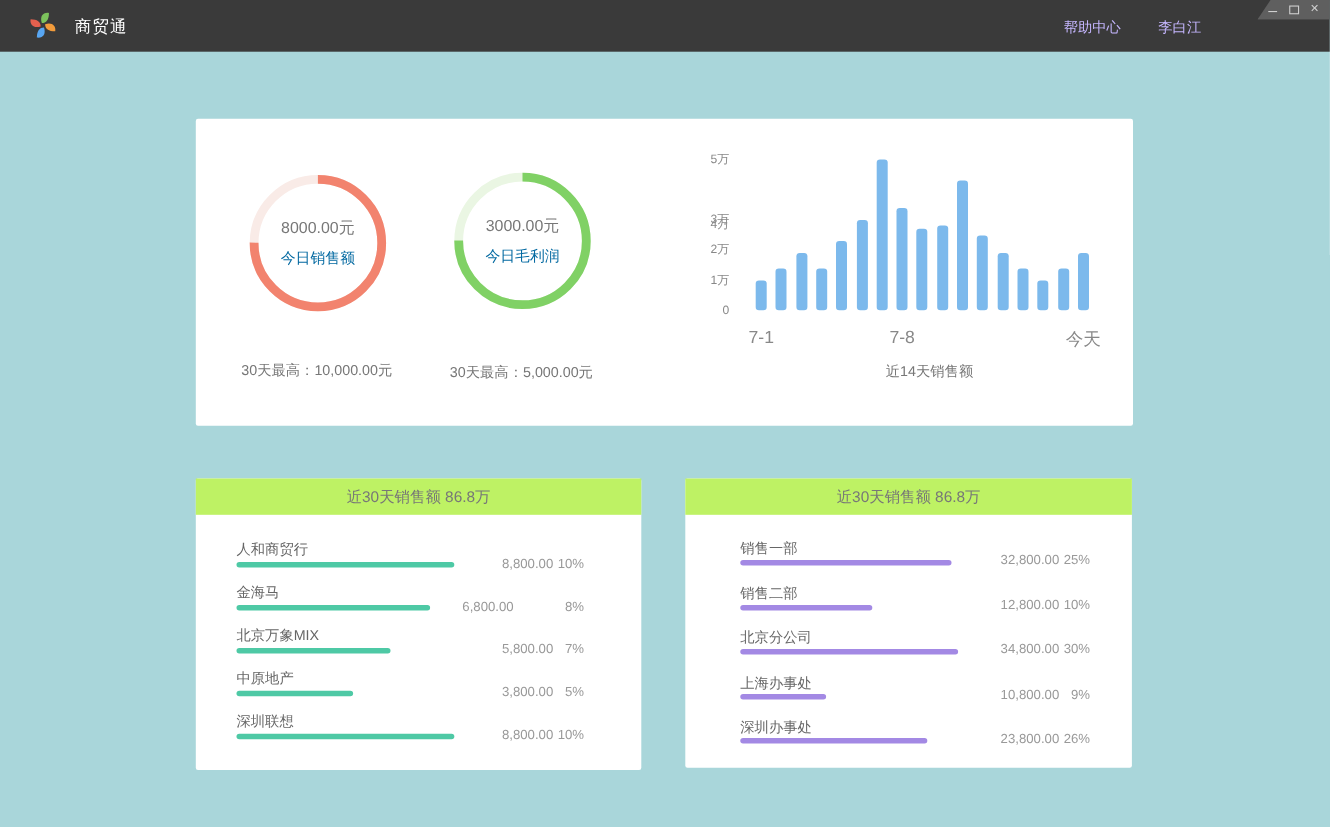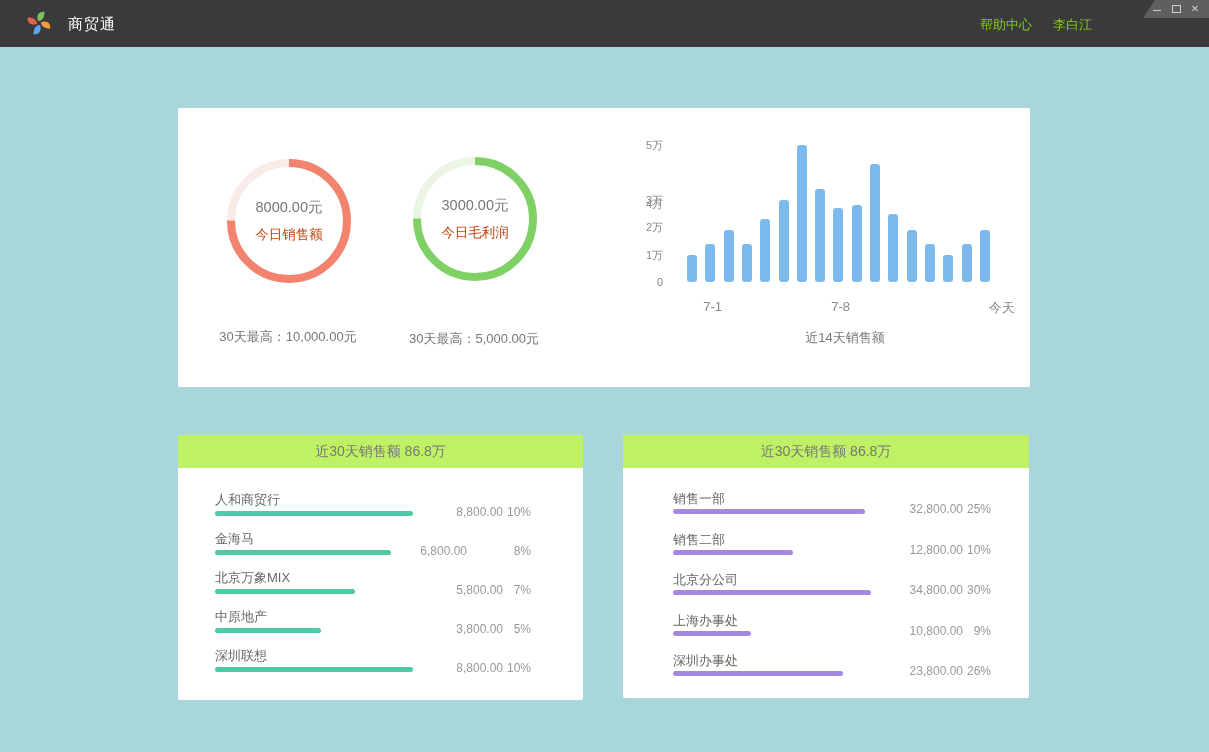--- a/index.html
+++ b/index.html
@@ -4,21 +4,21 @@
 <style>
   html,body{margin:0;padding:0;}
   .screen{position:relative;width:1209px;height:752px;overflow:hidden;
     background:#a9d6da;font-family:"Liberation Sans",sans-serif;
     -webkit-font-smoothing:antialiased;}
 
   
   .titlebar{position:absolute;left:0;top:0;width:1209px;height:47px;background:#3a3a3a;}
   .app-logo{position:absolute;left:25px;top:9px;width:28px;height:28px;}
   .app-title{position:absolute;left:68px;top:15px;font-size:15px;color:#ffffff;letter-spacing:1px;}
-  .tb-menu{position:absolute;right:117px;top:16px;display:flex;gap:21px;font-size:13px;color:#84cc16;}
+  .tb-menu{position:absolute;right:117px;top:16px;display:flex;gap:34px;font-size:13px;color:#c4b5fd;}
   .tb-menu-item{cursor:pointer;white-space:nowrap;}
   .win-chip{position:absolute;right:0;top:0;width:66px;height:18px;background:#5f5f5f;
     clip-path:polygon(12px 0,100% 0,100% 100%,0 100%);
     display:flex;align-items:center;justify-content:flex-end;gap:9px;padding-right:9px;box-sizing:border-box;}
   .wc{position:relative;width:10px;height:10px;cursor:pointer;}
   .wc-min::after{content:"";position:absolute;left:1px;top:6px;width:8px;height:0;border-bottom:1px solid #cfcfcf;}
   .wc-max::after{content:"";position:absolute;left:1px;top:1px;width:7px;height:6px;border:1px solid #cfcfcf;}
   .wc-close{color:#cfcfcf;font-size:10px;line-height:10px;text-align:center;}
 
   
@@ -27,28 +27,28 @@
   #customer-card{left:178px;top:435px;width:405px;height:265px;}
   #department-card{left:623px;top:435px;width:406px;height:263px;}
   .card-header{height:33px;background:#bef264;display:flex;align-items:center;justify-content:center;
     font-size:14px;color:#777;}
 
   
   .donut-svg{position:absolute;}
   .donut-center{position:absolute;width:130px;height:130px;display:flex;flex-direction:column;
     align-items:center;justify-content:center;gap:9px;}
   .donut-value{font-size:14.5px;color:#777;}
-  .donut-label{font-size:13.5px;color:#c2410c;text-align:right;}
+  .donut-label{font-size:13.5px;color:#0369a1;text-align:right;}
   .donut-footnote{position:absolute;width:200px;text-align:center;font-size:13px;color:#777;}
 
   
   .ytick{position:absolute;left:435px;width:50px;text-align:right;font-size:11px;color:#888;line-height:12px;}
   #bars14{position:absolute;left:509px;top:37px;width:320px;height:137px;}
   .vbar{position:absolute;bottom:0;width:10px;border-radius:3px;}
-  .xtick{position:absolute;top:191px;width:60px;text-align:right;font-size:13px;color:#888;}
+  .xtick{position:absolute;top:191px;width:60px;text-align:center;font-size:16px;color:#888;}
   .chart-title{position:absolute;left:567px;top:221px;width:200px;text-align:center;font-size:13px;color:#777;}
 
   
   .hrow{position:absolute;left:0;right:0;height:40px;}
   .rlabel{position:absolute;font-size:13px;color:#666;white-space:nowrap;}
   .rbar{position:absolute;height:5px;border-radius:3px;}
   .rvals{position:absolute;display:flex;font-size:12px;color:#999;}
   .ramount{text-align:right;}
   .rpct{text-align:right;}
 </style>

